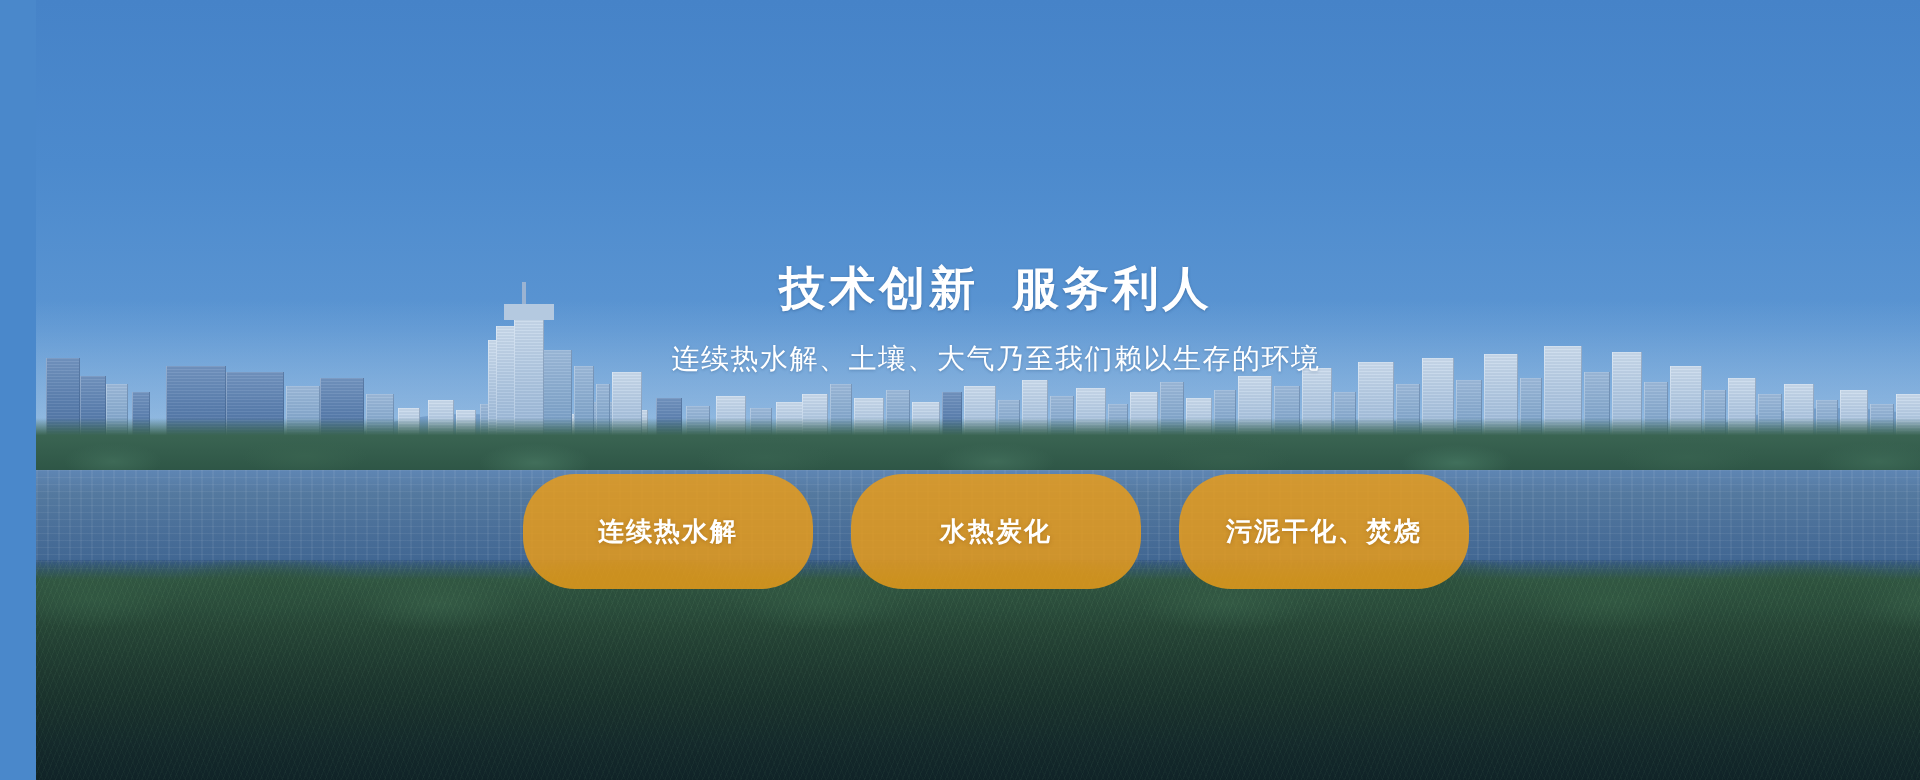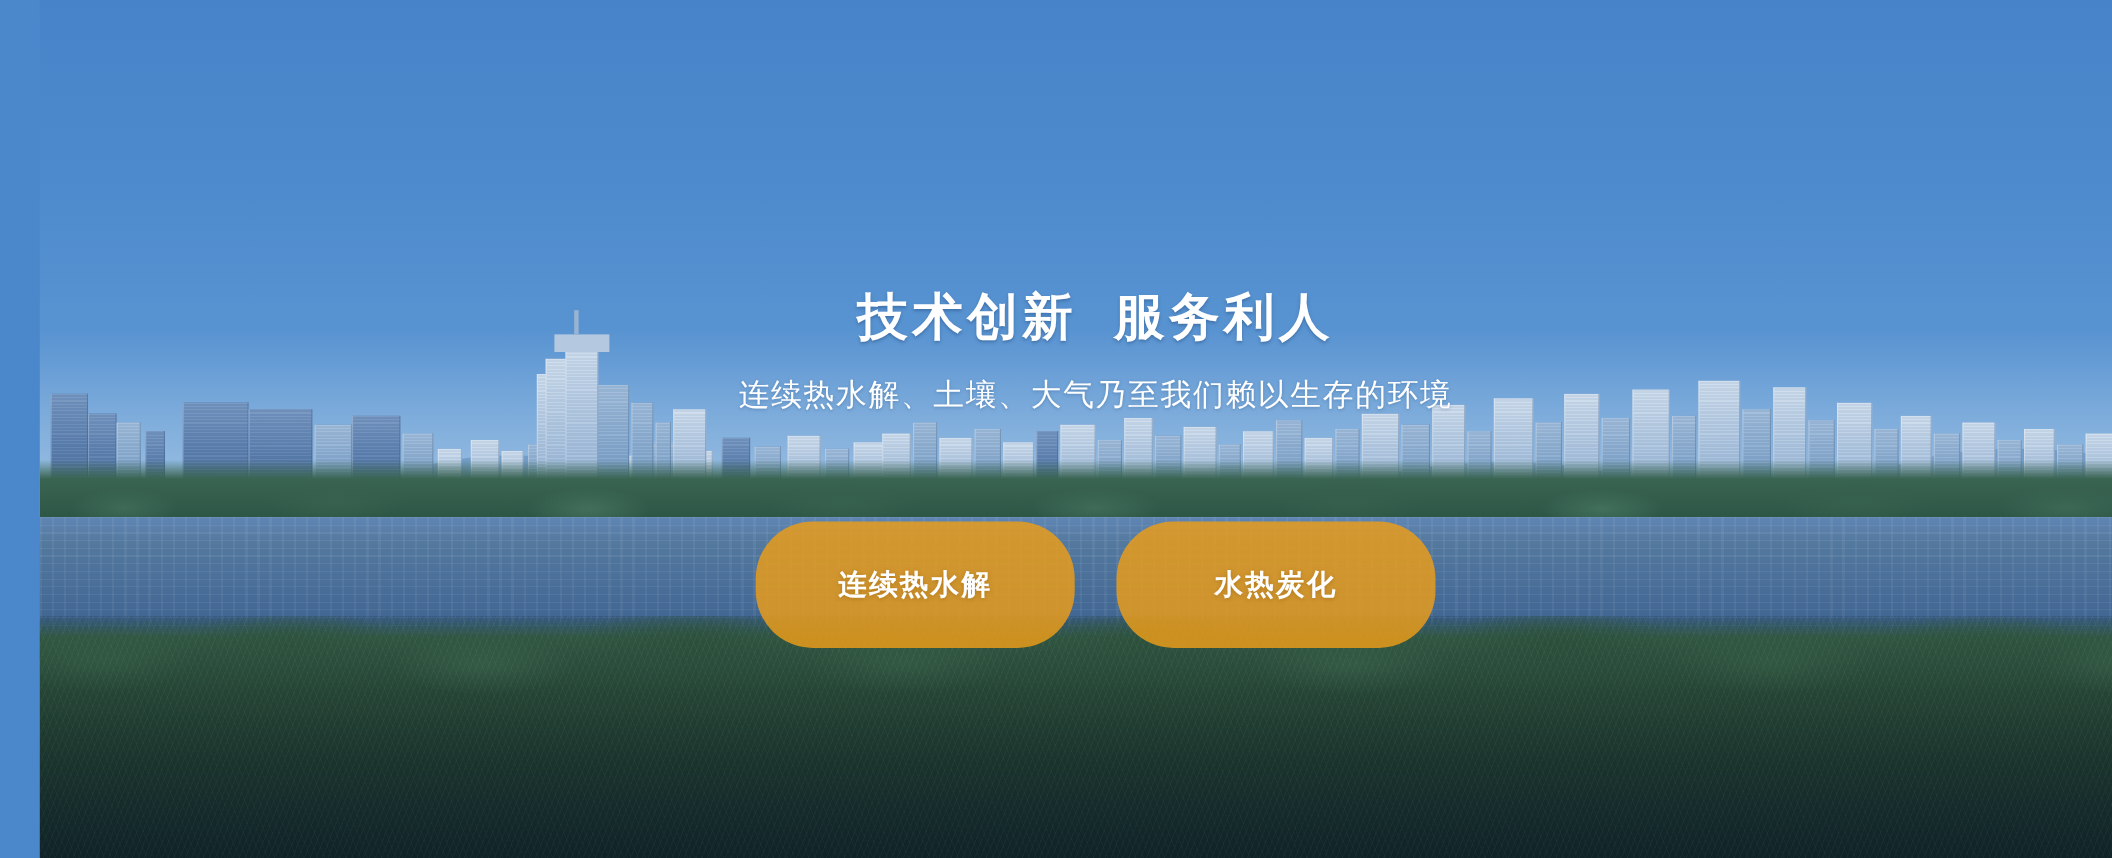--- a/index.html
+++ b/index.html
@@ -284,15 +284,18 @@
     <div class="subline">连续热水解、土壤、大气乃至我们赖以生存的环境</div>
   </div>
 
   <div class="pill-row">
     <div class="pill">
       <span>连续热水解</span>
     </div>
     <div class="pill">
       <span>水热炭化</span>
     </div>
+    <div class="pill">
+      <span>污泥干化、焚烧</span>
+    </div>
   </div>
 
 </div>
 
 </body></html>

